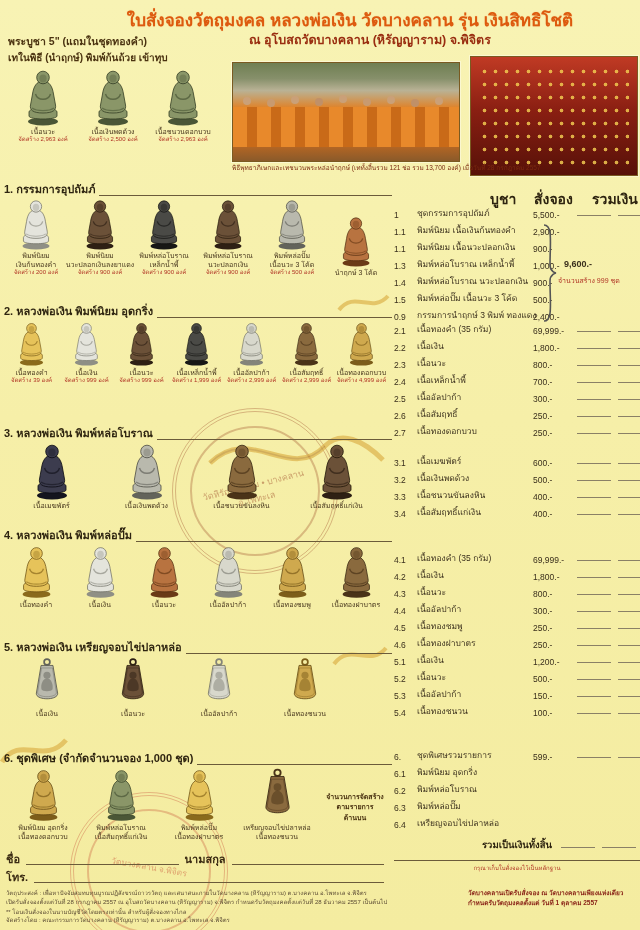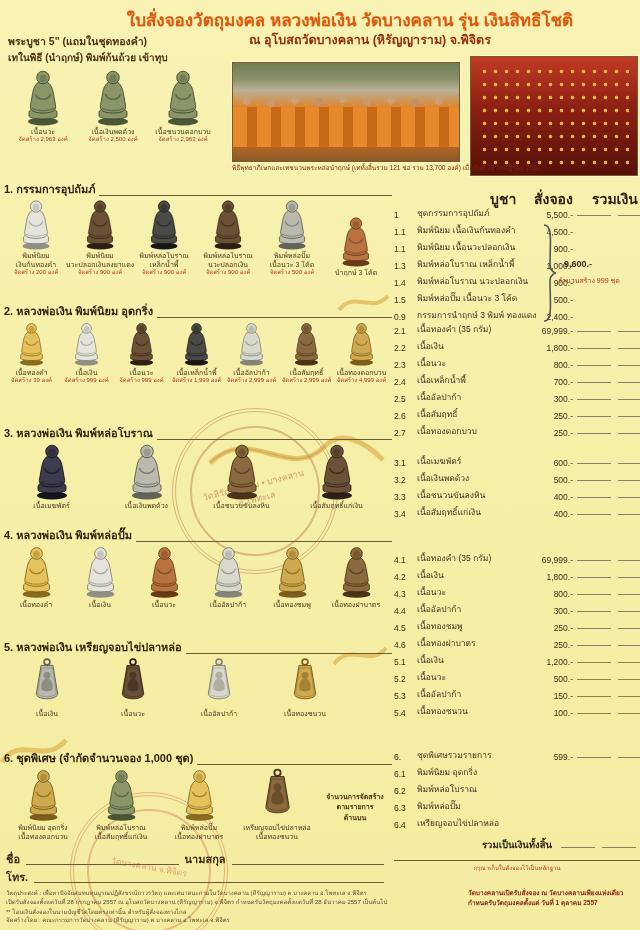--- a/index.html
+++ b/index.html
@@ -72,21 +72,21 @@
   .c-mekka{--a:#3c3c4e;--b:#14141e;--s:#0a0a12}
   .c-dsilver{--a:#b9b9ad;--b:#63635b;--s:#4a4a42}
   
   .rightcol{left:394px;top:188px;width:246px}
   .phead{position:relative;height:15px;font-size:14px;font-weight:bold;color:#2e2410}
   .phead .h1{position:absolute;left:96px}.phead .h2{position:absolute;left:140px}.phead .h3{position:absolute;left:198px}
   .pgroup{position:relative}
   .prow{display:flex;align-items:flex-end;height:17px;font-size:8.5px;color:#3a2f1c}
   .pno{width:23px;flex:none}
   .plbl{width:116px;flex:none;white-space:nowrap;overflow:visible}
-  .pprice{width:40px;flex:none;text-align:right;padding-right:1px}
+  .pprice{width:40px;flex:none;padding-right:1px}
   .bl{width:34px;flex:none;border-bottom:1px solid #8a8066;margin:0 4px 4px 3px;height:10px}
   .prow.nb .bl{visibility:hidden}
   .g2{margin-top:-3px}.g3{margin-top:13px}.g4{margin-top:29px}.g5{}.g6{margin-top:27px}
   .bracket{position:absolute;right:6px;top:20px;width:92px;height:100px}
   .bracket svg{position:absolute;left:0;top:0}
   .bracket .amt{position:absolute;left:22px;top:36px;font-size:9px;font-weight:bold;color:#3a2f1c}
   .bracket .note{position:absolute;left:16px;top:52px;font-size:7px;color:#b03324;white-space:nowrap}
   .totalrow{display:flex;align-items:flex-end;height:18px;margin-top:4px;font-size:9.5px;font-weight:bold;color:#2e2410}
   .totalrow .tlbl{width:165px;text-align:right;padding-right:6px}
   .sep{border-bottom:1px solid #6b5b3a;margin-top:8px}
@@ -471,21 +471,21 @@
     <div class="prow">
         <span class="pno">1</span>
         <span class="plbl">ชุดกรรมการอุปถัมภ์</span>
         <span class="pprice">5,500.-</span>
         <span class="bl b1"></span>
         <span class="bl b2"></span>
       </div>
         <div class="prow nb">
         <span class="pno">1.1</span>
         <span class="plbl">พิมพ์นิยม เนื้อเงินก้นทองคำ</span>
-        <span class="pprice">4,500.-</span>
+        <span class="pprice">2,900.-</span>
         <span class="bl b1"></span>
         <span class="bl b2"></span>
       </div>
         <div class="prow nb">
         <span class="pno">1.1</span>
         <span class="plbl">พิมพ์นิยม เนื้อนวะปลอกเงิน</span>
         <span class="pprice">900.-</span>
         <span class="bl b1"></span>
         <span class="bl b2"></span>
       </div>

